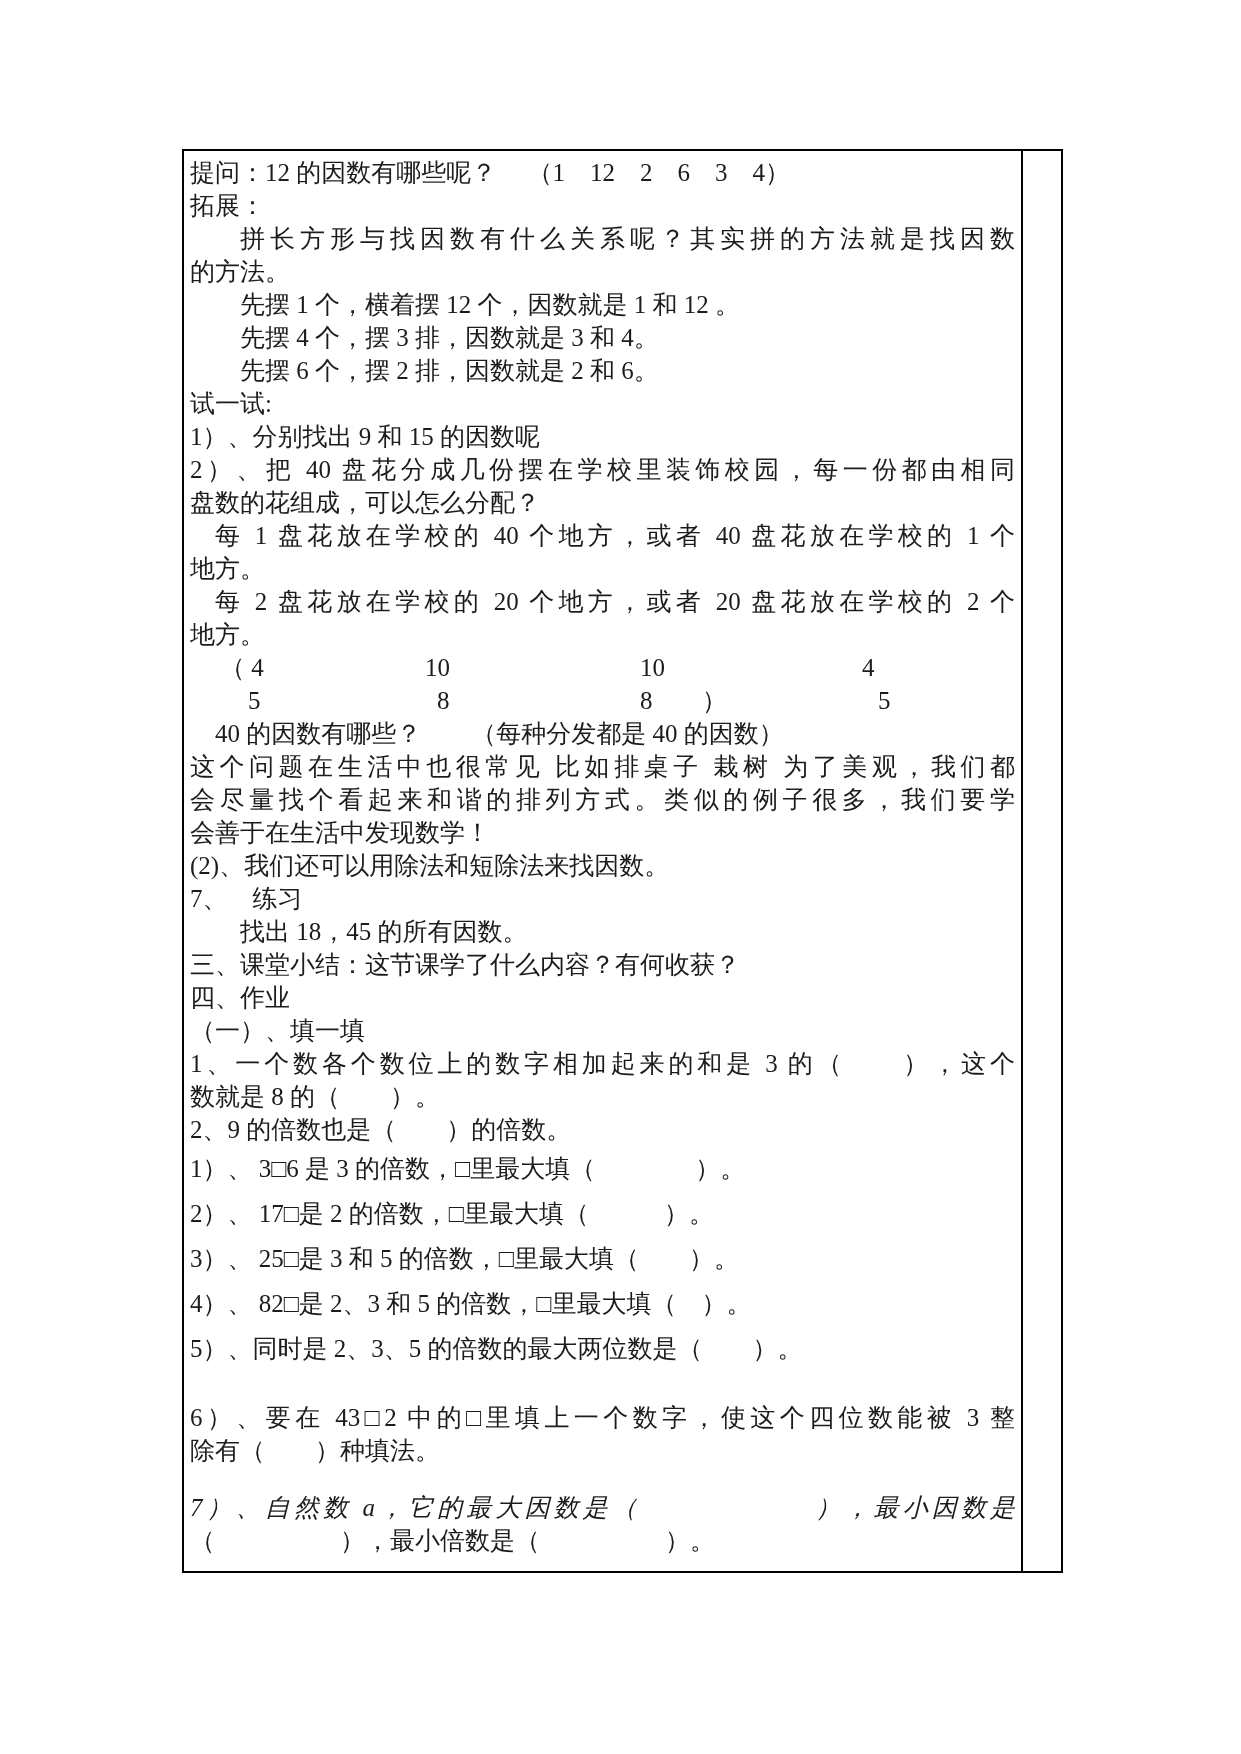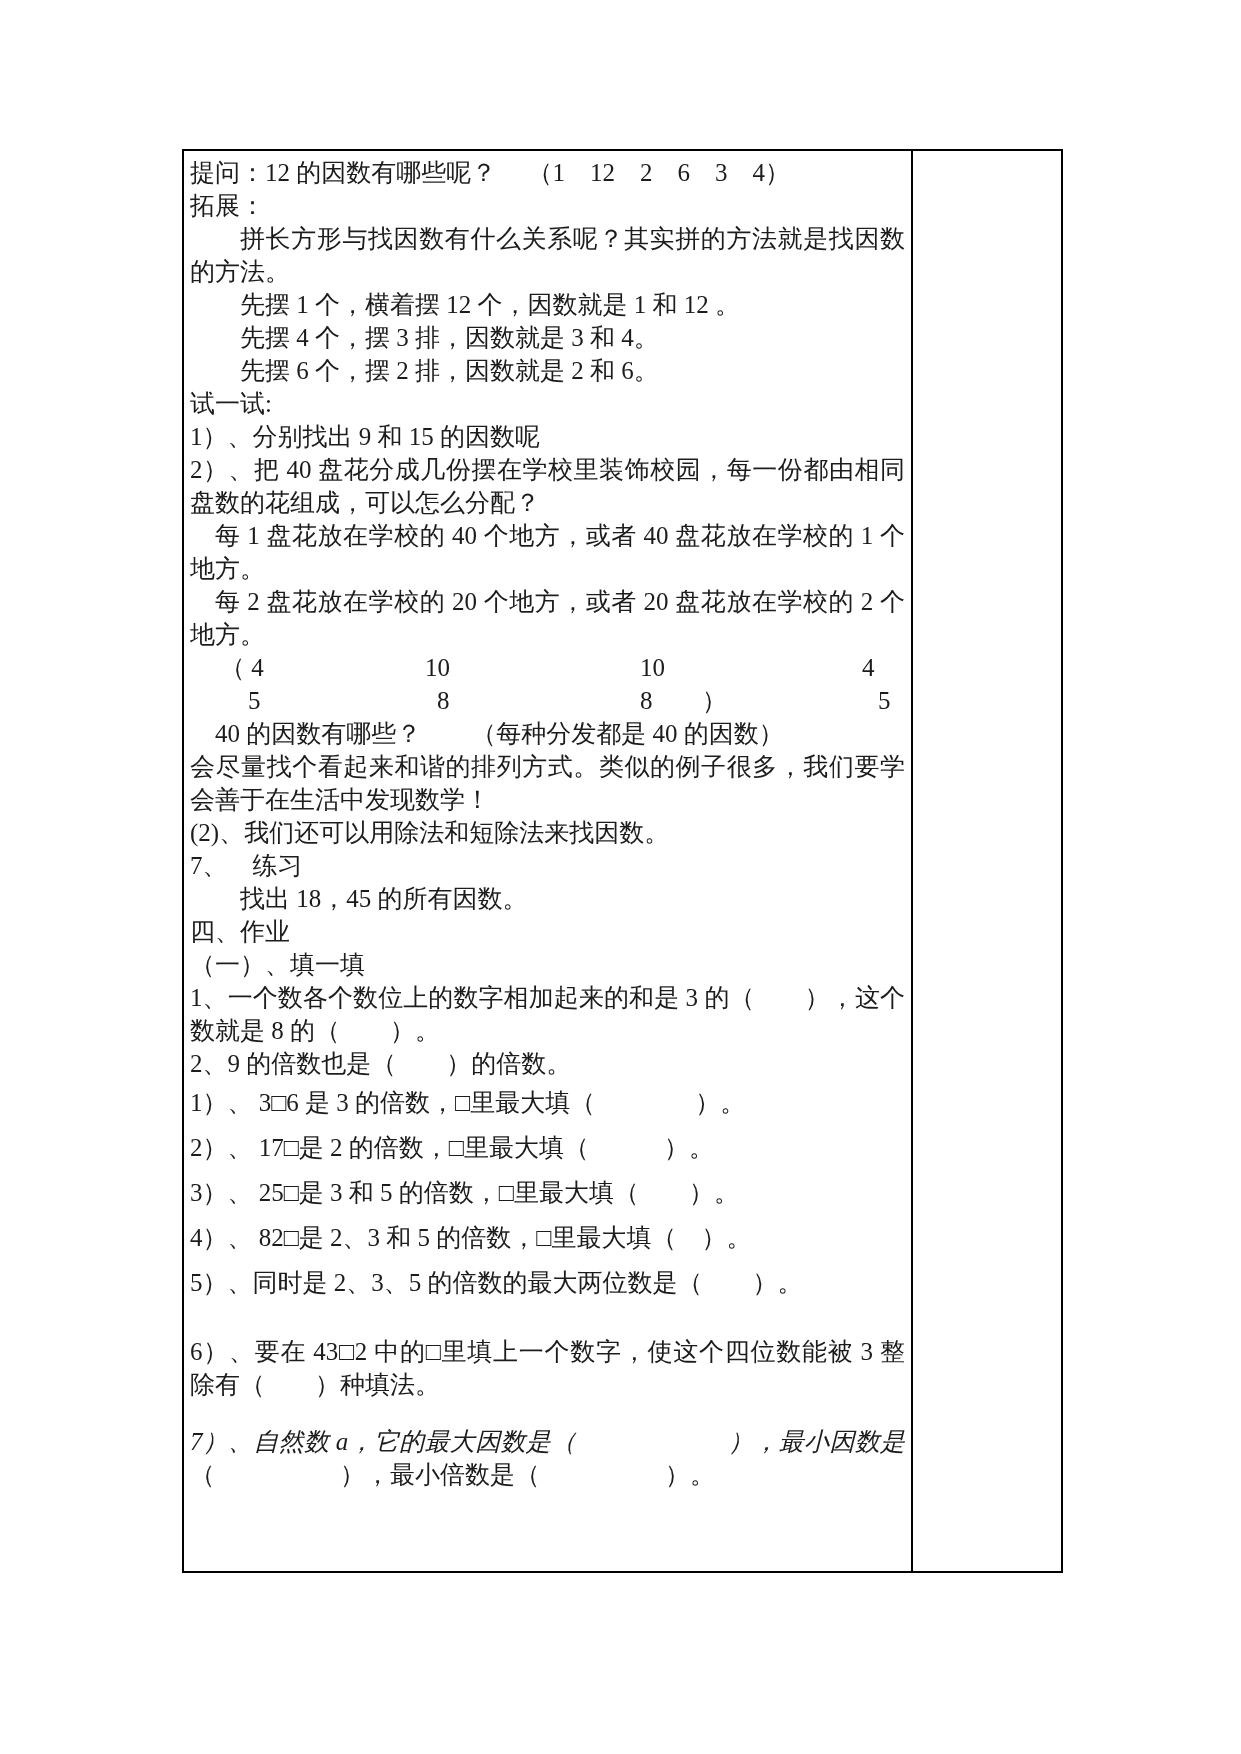--- a/index.html
+++ b/index.html
@@ -20,21 +20,21 @@
     top: 149px;
     width: 881px;
     height: 1424px;
     border: 2px solid #000000;
     box-sizing: border-box;
     display: flex;
     flex-direction: row;
     background: #ffffff;
   }
   .main-cell {
-    width: 729px;
+    width: 839px;
     box-sizing: border-box;
     border-right: 2px solid #000000;
     padding: 5px 6px 4px 6px;
     overflow: hidden;
     font-size: 25px;
     line-height: 33px;
   }
   .notes-cell {
     flex: 1;
   }
@@ -96,25 +96,27 @@
         <span>4</span>
       </div>
       <div class="numrow nr2">
         <span>5</span>
         <span>8</span>
         <span>8</span>
         <span>）</span>
         <span>5</span>
       </div>
       <div class="line in1">40 的因数有哪些？　　（每种分发都是 40 的因数）</div>
+      <div class="line j">这个问题在生活中也很常见 比如排桌子 栽树 为了美观，我们都</div>
       <div class="line j">会尽量找个看起来和谐的排列方式。类似的例子很多，我们要学</div>
       <div class="line ">会善于在生活中发现数学！</div>
       <div class="line ">(2)、我们还可以用除法和短除法来找因数。</div>
       <div class="line ">7、　练习</div>
       <div class="line in2">找出 18，45 的所有因数。</div>
+      <div class="line ">三、课堂小结：这节课学了什么内容？有何收获？</div>
       <div class="line ">四、作业</div>
       <div class="line ">（一）、填一填</div>
       <div class="line j">1、一个数各个数位上的数字相加起来的和是 3 的（　　），这个</div>
       <div class="line ">数就是 8 的（　　）。</div>
       <div class="line ">2、9 的倍数也是（　　）的倍数。</div>
       <div class="line wide">1）、 3□6 是 3 的倍数，□里最大填（　　　　）。</div>
       <div class="line wide">2）、 17□是 2 的倍数，□里最大填（　　　）。</div>
       <div class="line wide">3）、 25□是 3 和 5 的倍数，□里最大填（　　）。</div>
       <div class="line wide">4）、 82□是 2、3 和 5 的倍数，□里最大填（　）。</div>
       <div class="line wide">5）、同时是 2、3、5 的倍数的最大两位数是（　　）。</div>

